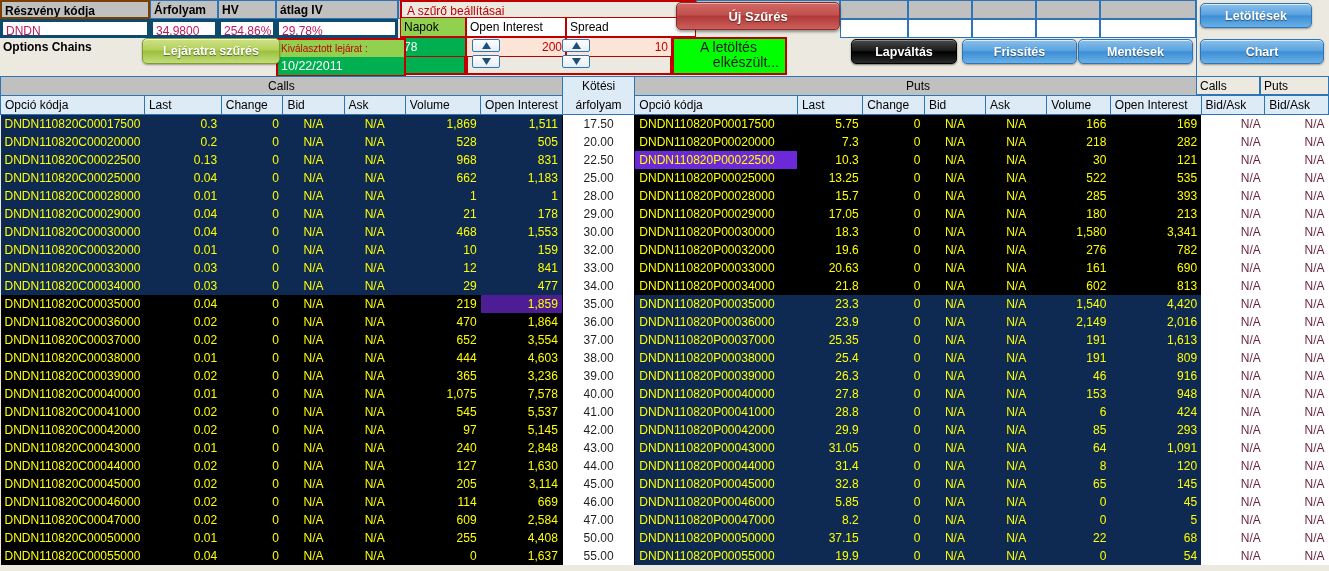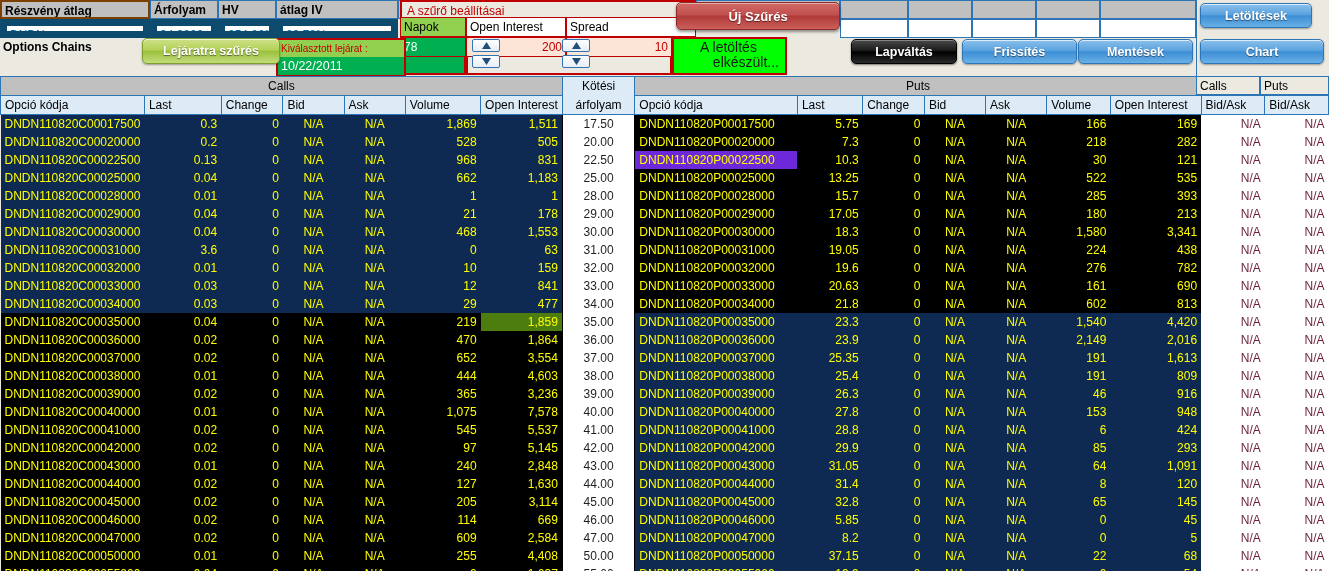--- a/index.html
+++ b/index.html
@@ -35,22 +35,22 @@
     overflow: hidden;
   }
   .hdr-grey {
     background: #c0c0c0;
     border: 1px solid #2e75b6;
     color: #000;
     font-weight: bold;
   }
   .hdr-white {
     background: #ffffff;
-    border: 7px solid #0c4a6e;
-    color: #0369a1;
+    border: 3px solid #0c4a6e;
+    color: #be185d;
   }
   .plain-white {
     background: #ffffff;
     border: 1px solid #2e75b6;
   }
   .plain-grey {
     background: #c0c0c0;
     border: 1px solid #2e75b6;
   }
   .beige {
@@ -216,21 +216,21 @@
     color: #6b1f3a !important;
     text-align: right;
     padding-right: 16px;
   }
 </style>
 </head>
 <body>
 
 <div id="top-panel">
 
-  <div class="cell selcell" style="left:0;top:0;width:150px;height:19px;">Részvény átlag</div>
+  <div class="cell selcell" style="left:0;top:0;width:150px;height:19px;">Részvény kódja</div>
   <div class="cell hdr-grey" style="left:150px;top:0;width:68px;height:19px;">Árfolyam</div>
   <div class="cell hdr-grey" style="left:218px;top:0;width:58px;height:19px;">HV</div>
   <div class="cell hdr-grey" style="left:276px;top:0;width:122px;height:19px;">átlag IV</div>
   <div class="cell plain-grey" style="left:398px;top:0;width:62px;height:19px;"></div>
 
   <div class="cell fs-title" style="left:400px;top:0;width:296px;height:19px;padding-left:5px;">A szűrő beállításai</div>
 
   <div class="cell plain-grey" style="left:696px;top:0;width:144px;height:19px;"></div>
   <div class="cell plain-grey" style="left:840px;top:0;width:68px;height:19px;"></div>
   <div class="cell plain-grey" style="left:908px;top:0;width:64px;height:19px;"></div>
@@ -480,39 +480,20 @@
           <td class="num" style="background: rgb(0, 0, 0); color: rgb(255, 255, 0);">18.3</td>
           <td class="num" style="background: rgb(0, 0, 0); color: rgb(255, 255, 0);">0</td>
           <td class="na" style="background: rgb(0, 0, 0); color: rgb(255, 255, 0);">N/A</td>
           <td class="na" style="background: rgb(0, 0, 0); color: rgb(255, 255, 0);">N/A</td>
           <td class="num" style="background: rgb(0, 0, 0); color: rgb(255, 255, 0);">1,580</td>
           <td class="num" style="background: rgb(0, 0, 0); color: rgb(255, 255, 0);">3,341</td>
           <td class="ba">N/A</td>
           <td class="ba">N/A</td>
         </tr>
         <tr>
-          <td class="code" style="background: rgb(14, 42, 82); color: rgb(255, 255, 0);">DNDN110820C00031000</td>
-          <td class="num" style="background: rgb(14, 42, 82); color: rgb(255, 255, 0);">3.6</td>
-          <td class="num" style="background: rgb(14, 42, 82); color: rgb(255, 255, 0);">0</td>
-          <td class="na" style="background: rgb(14, 42, 82); color: rgb(255, 255, 0);">N/A</td>
-          <td class="na" style="background: rgb(14, 42, 82); color: rgb(255, 255, 0);">N/A</td>
-          <td class="num" style="background: rgb(14, 42, 82); color: rgb(255, 255, 0);">0</td>
-          <td class="num" style="background: rgb(14, 42, 82); color: rgb(255, 255, 0);">63</td>
-          <td class="strike">31.00</td>
-          <td class="code" style="background: rgb(0, 0, 0); color: rgb(255, 255, 0);">DNDN110820P00031000</td>
-          <td class="num" style="background: rgb(0, 0, 0); color: rgb(255, 255, 0);">19.05</td>
-          <td class="num" style="background: rgb(0, 0, 0); color: rgb(255, 255, 0);">0</td>
-          <td class="na" style="background: rgb(0, 0, 0); color: rgb(255, 255, 0);">N/A</td>
-          <td class="na" style="background: rgb(0, 0, 0); color: rgb(255, 255, 0);">N/A</td>
-          <td class="num" style="background: rgb(0, 0, 0); color: rgb(255, 255, 0);">224</td>
-          <td class="num" style="background: rgb(0, 0, 0); color: rgb(255, 255, 0);">438</td>
-          <td class="ba">N/A</td>
-          <td class="ba">N/A</td>
-        </tr>
-        <tr>
           <td class="code" style="background: rgb(14, 42, 82); color: rgb(255, 255, 0);">DNDN110820C00032000</td>
           <td class="num" style="background: rgb(14, 42, 82); color: rgb(255, 255, 0);">0.01</td>
           <td class="num" style="background: rgb(14, 42, 82); color: rgb(255, 255, 0);">0</td>
           <td class="na" style="background: rgb(14, 42, 82); color: rgb(255, 255, 0);">N/A</td>
           <td class="na" style="background: rgb(14, 42, 82); color: rgb(255, 255, 0);">N/A</td>
           <td class="num" style="background: rgb(14, 42, 82); color: rgb(255, 255, 0);">10</td>
           <td class="num" style="background: rgb(14, 42, 82); color: rgb(255, 255, 0);">159</td>
           <td class="strike">32.00</td>
           <td class="code" style="background: rgb(0, 0, 0); color: rgb(255, 255, 0);">DNDN110820P00032000</td>
           <td class="num" style="background: rgb(0, 0, 0); color: rgb(255, 255, 0);">19.6</td>
@@ -562,21 +543,21 @@
           <td class="ba">N/A</td>
           <td class="ba">N/A</td>
         </tr>
         <tr>
           <td class="code" style="background: rgb(0, 0, 0); color: rgb(255, 255, 0);">DNDN110820C00035000</td>
           <td class="num" style="background: rgb(0, 0, 0); color: rgb(255, 255, 0);">0.04</td>
           <td class="num" style="background: rgb(0, 0, 0); color: rgb(255, 255, 0);">0</td>
           <td class="na" style="background: rgb(0, 0, 0); color: rgb(255, 255, 0);">N/A</td>
           <td class="na" style="background: rgb(0, 0, 0); color: rgb(255, 255, 0);">N/A</td>
           <td class="num" style="background: rgb(0, 0, 0); color: rgb(255, 255, 0);">219</td>
-          <td class="num" style="background: #4d7c0f; color: rgb(255, 255, 0);">1,859</td>
+          <td class="num" style="background: #4c1d95; color: rgb(255, 255, 0);">1,859</td>
           <td class="strike">35.00</td>
           <td class="code" style="background: rgb(14, 42, 82); color: rgb(255, 255, 0);">DNDN110820P00035000</td>
           <td class="num" style="background: rgb(14, 42, 82); color: rgb(255, 255, 0);">23.3</td>
           <td class="num" style="background: rgb(14, 42, 82); color: rgb(255, 255, 0);">0</td>
           <td class="na" style="background: rgb(14, 42, 82); color: rgb(255, 255, 0);">N/A</td>
           <td class="na" style="background: rgb(14, 42, 82); color: rgb(255, 255, 0);">N/A</td>
           <td class="num" style="background: rgb(14, 42, 82); color: rgb(255, 255, 0);">1,540</td>
           <td class="num" style="background: rgb(14, 42, 82); color: rgb(255, 255, 0);">4,420</td>
           <td class="ba">N/A</td>
           <td class="ba">N/A</td>

